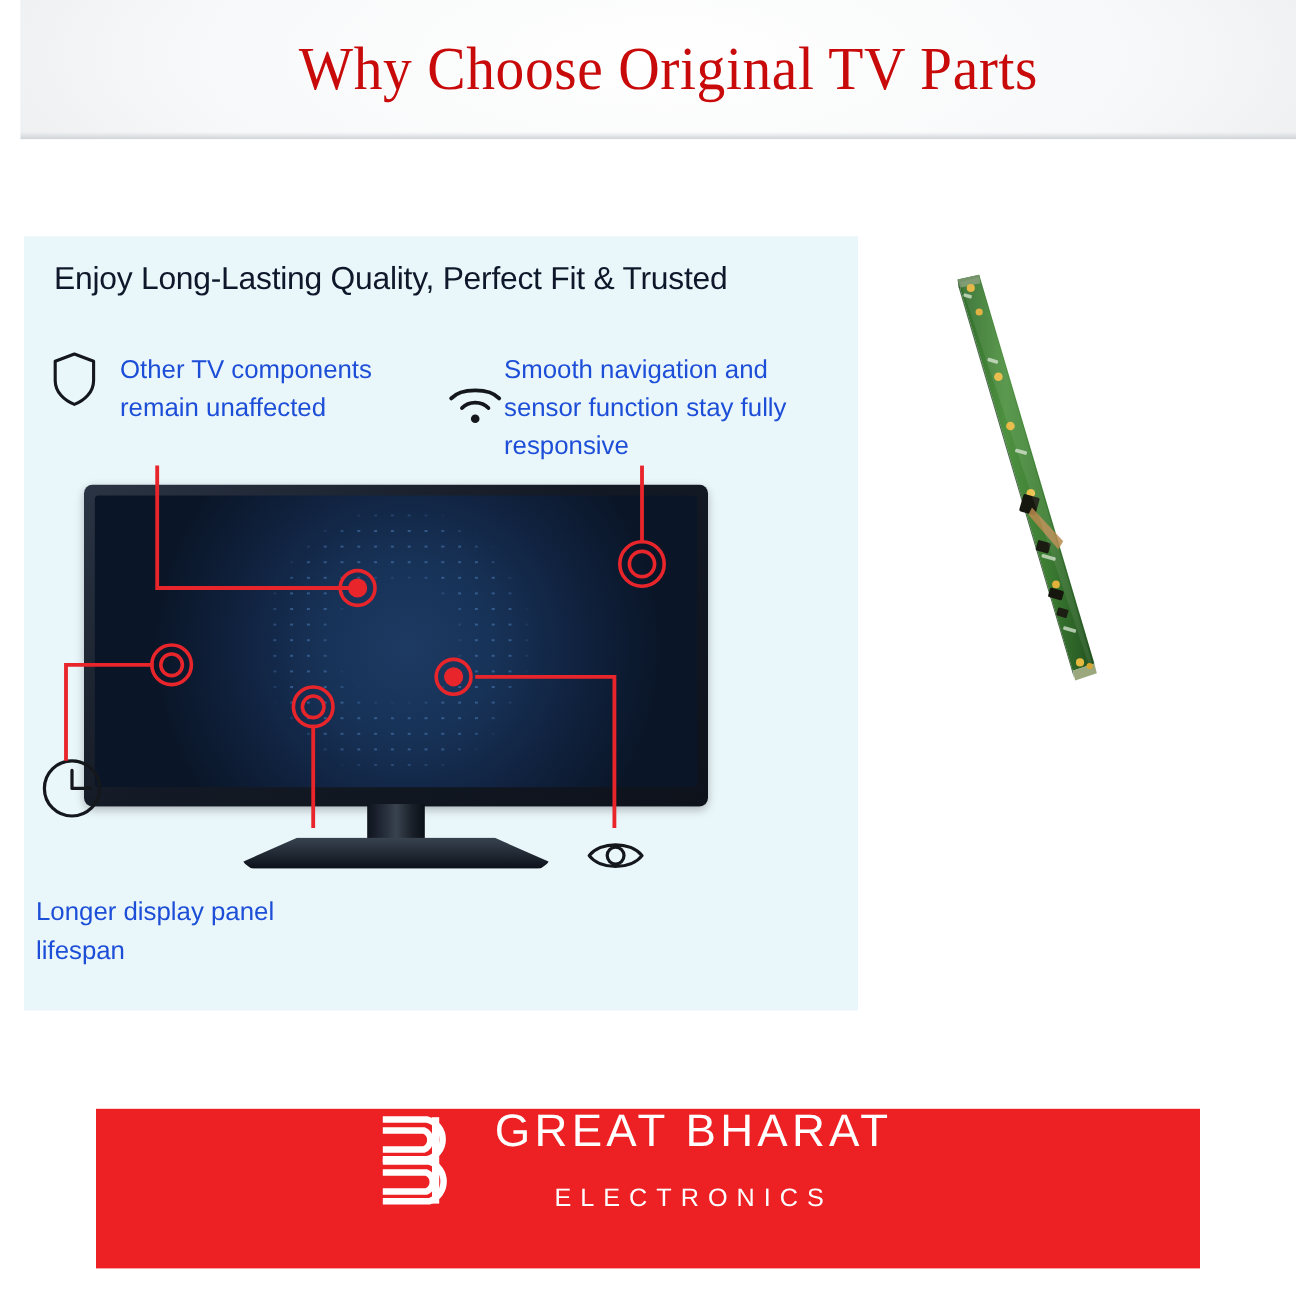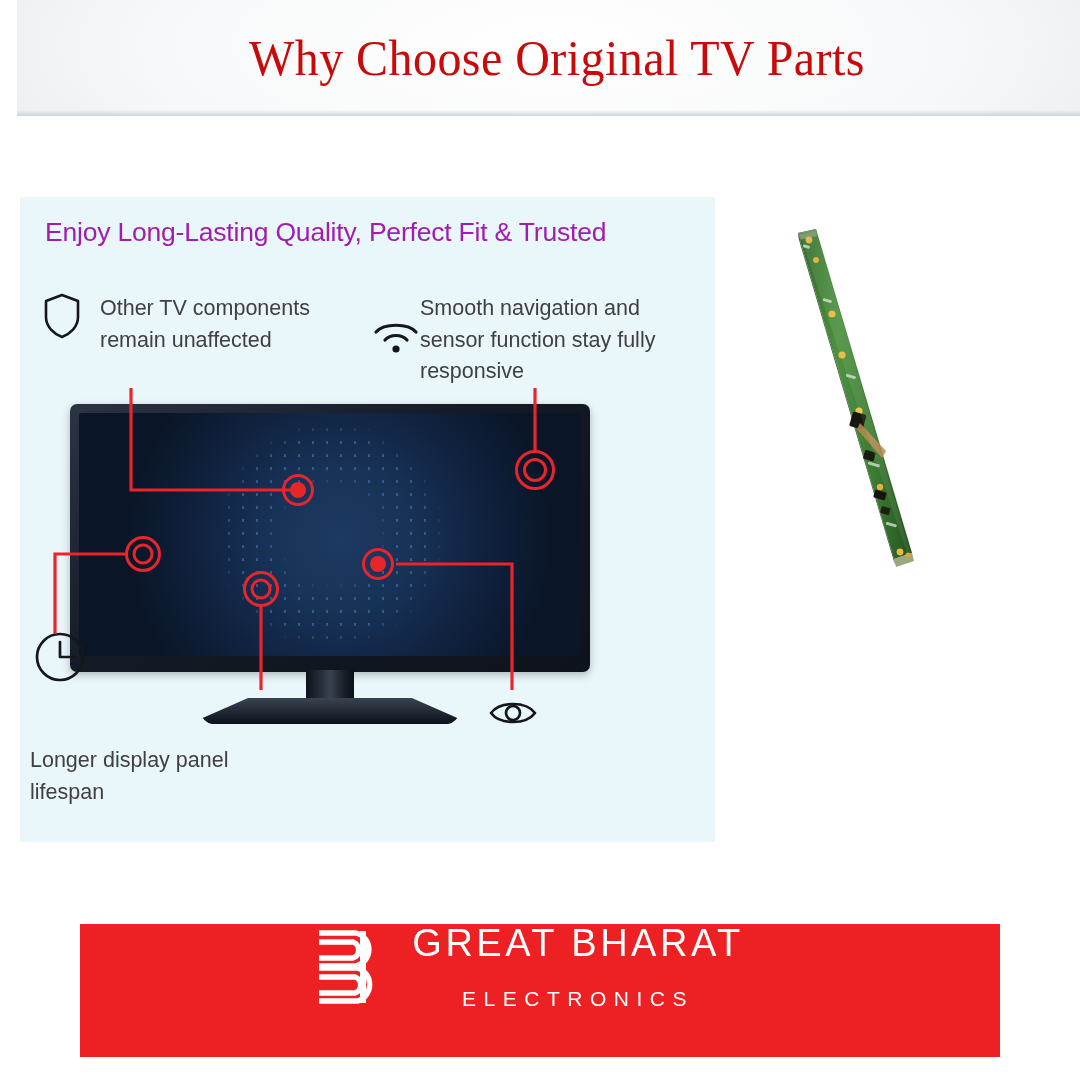--- a/index.html
+++ b/index.html
@@ -34,25 +34,25 @@
     transform:scaleX(0.94);
   }
 
   
   .info-panel{
     position:absolute;left:20px;top:197px;width:695px;height:645px;
     background:#e9f6fa;
   }
   .panel-heading{
     position:absolute;left:25px;top:20px;
-    font-size:26.5px;color:#a21caf;letter-spacing:-0.2px;white-space:nowrap;
-  }
-
-  
-  .feat{position:absolute;font-size:21.5px;line-height:1.47;color:#404040;}
+    font-size:26.5px;color:#0f172a;letter-spacing:-0.2px;white-space:nowrap;
+  }
+
+  
+  .feat{position:absolute;font-size:21.5px;line-height:1.47;color:#1d4ed8;}
   .feat-shield-text{left:80px;top:96px;width:240px;}
   .feat-wifi-text{left:400px;top:96px;width:250px;}
 
   .icon-shield{position:absolute;left:23px;top:96px;width:38px;height:46px;}
   .icon-wifi{position:absolute;left:352px;top:122px;width:48px;height:36px;}
 
   
   .feat-clock-text{left:10px;top:500px;width:200px;margin-top:48px;}
   .feat-features-text{left:218px;top:533px;width:280px;}
   .feat-eye-text{left:522px;top:500px;width:190px;}

